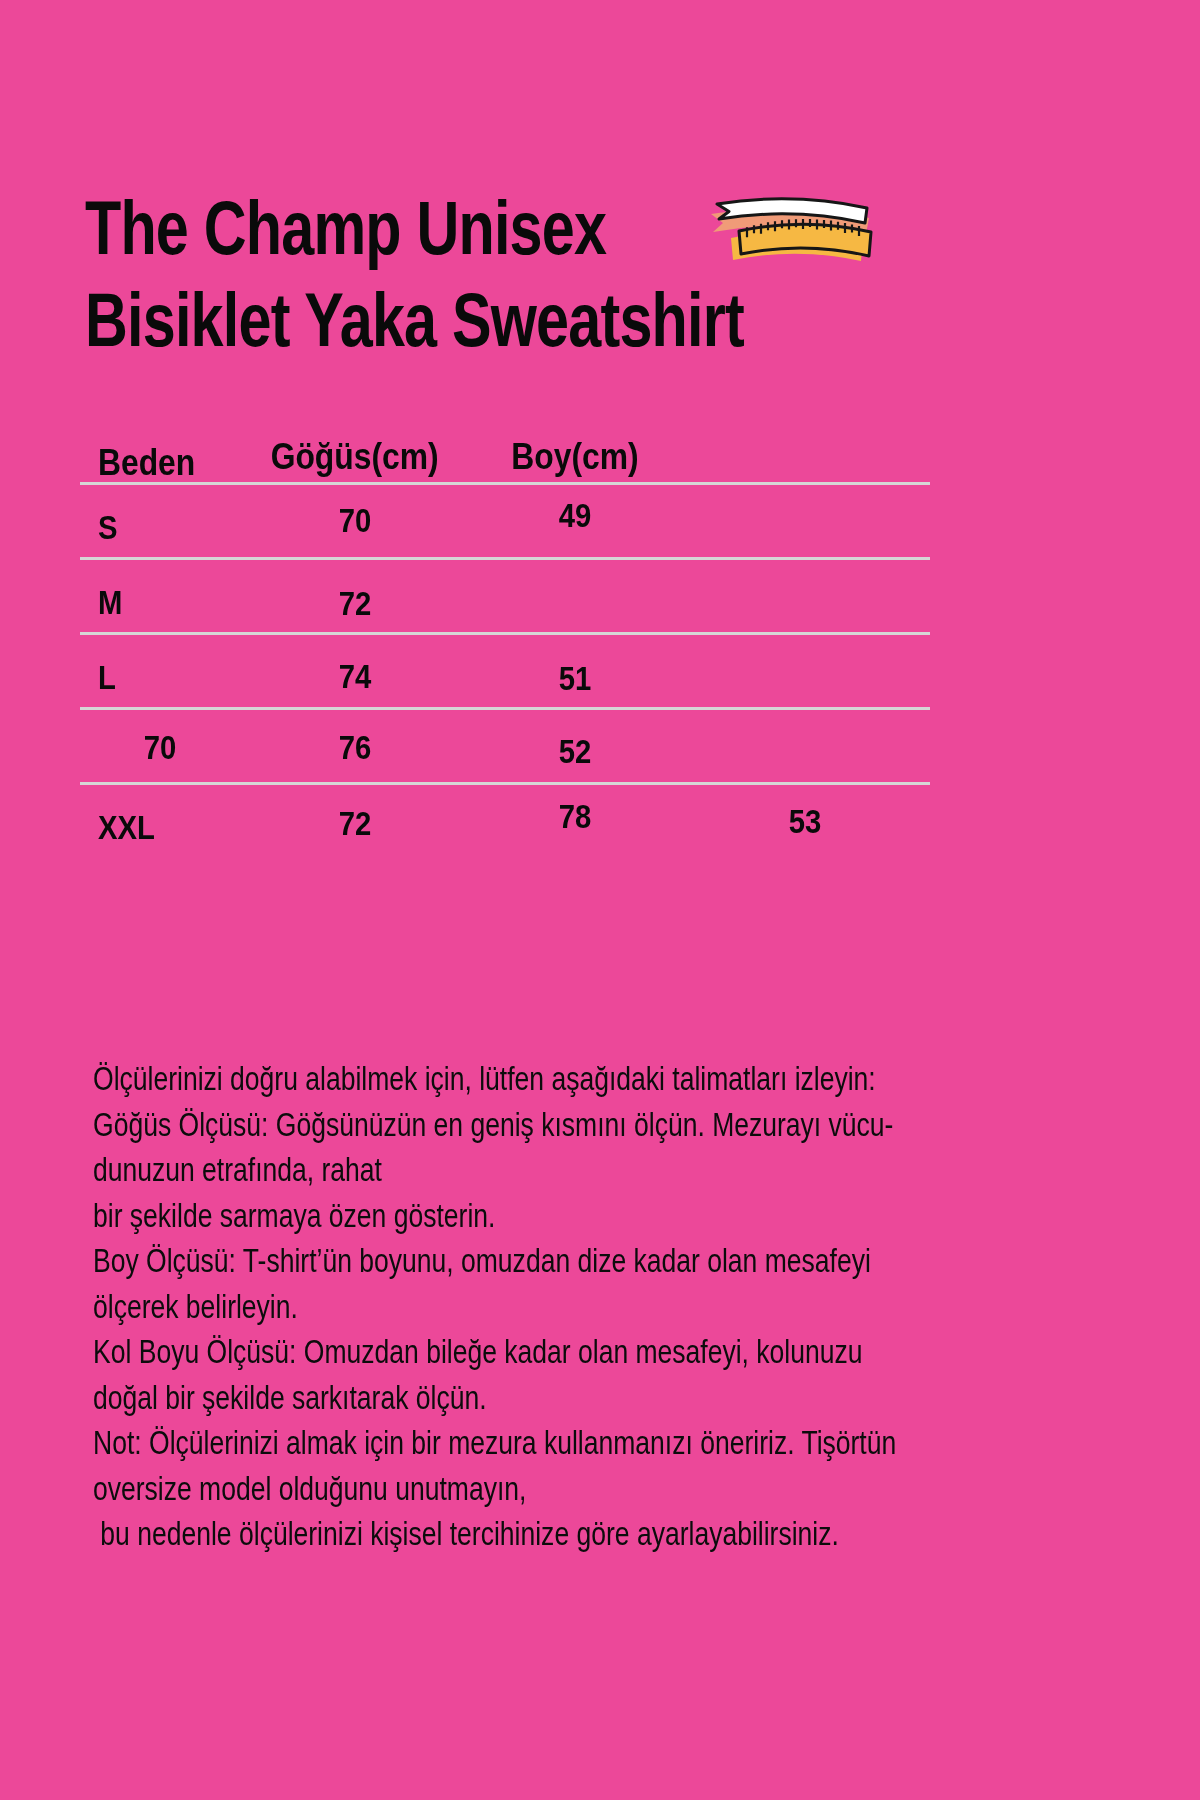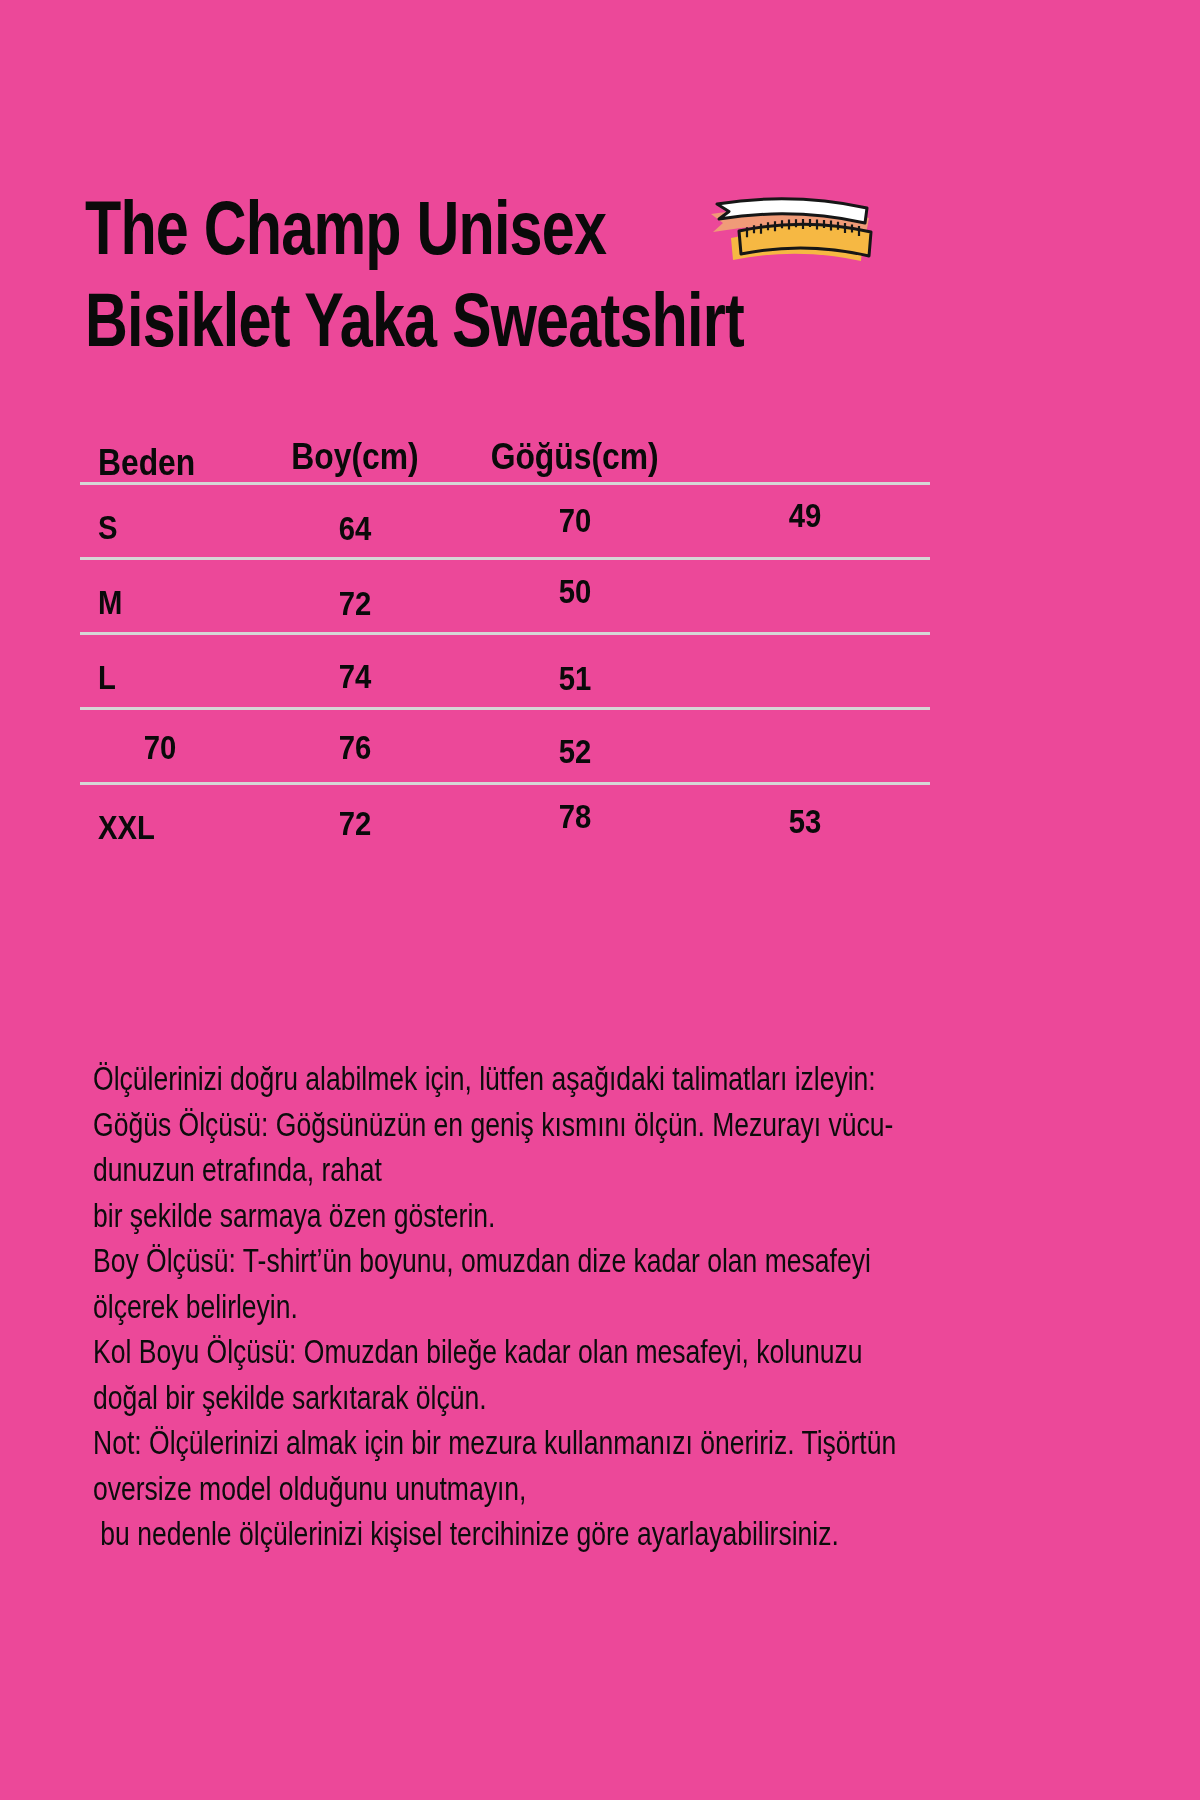--- a/index.html
+++ b/index.html
@@ -70,51 +70,45 @@
     <path stroke-width="3" stroke-linejoin="round" d="M56,39 Q122,25 188,40 L186,64 Q122,49 58,62 Z" fill="#f6b843" stroke="#161616"></path>
     <path fill="none" stroke-width="2.2" d="M64,35.2 v10 M71,33.3 v8 M78,31.7 v10 M85,30.3 v8 M92,29.2 v10 M99,28.3 v8 M106,27.6 v10 M113,27.2 v8 M120,27 v10 M127,27.1 v8 M134,27.4 v10 M141,27.9 v8 M148,28.6 v10 M155,29.7 v8 M162,30.9 v10 M169,32.4 v8 M176,34.1 v10" stroke="#161616"></path>
   </svg>
 
   <div class="size-table">
     <div class="trow thead">
       <div class="cell c-label">
           <span>Beden</span>
         </div>
       <div class="cell">
-          <span>Boy(cm)</span>
+          <span>Göğüs(cm)</span>
         </div>
       <div class="cell">
-          <span>Göğüs(cm)</span>
+          <span>Boy(cm)</span>
         </div>
     </div>
 
     <div class="trow tdata">
       <div class="cell c-label">
           <span>S</span>
-        </div>
-      <div class="cell">
-          <span style="--dy:7px">64</span>
         </div>
       <div class="cell">
           <span style="--dy:-1px">70</span>
         </div>
       <div class="cell">
           <span style="--dy:-6px">49</span>
         </div>
     </div>
 
     <div class="trow tdata">
       <div class="cell c-label">
           <span>M</span>
         </div>
       <div class="cell">
           <span style="--dy:7px">72</span>
-        </div>
-      <div class="cell">
-          <span style="--dy:-5px">50</span>
         </div>
     </div>
 
     <div class="trow tdata">
       <div class="cell c-label">
           <span>L</span>
         </div>
       <div class="cell">
           <span style="--dy:5px">74</span>
         </div>

